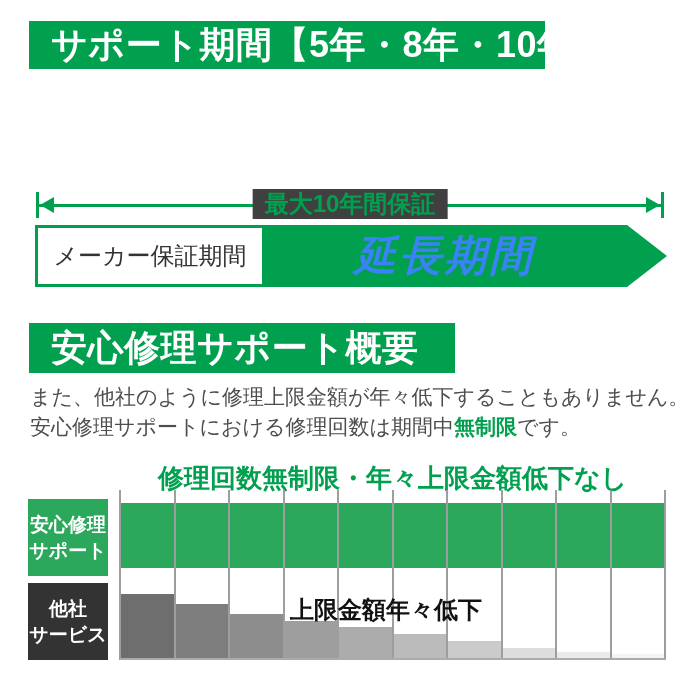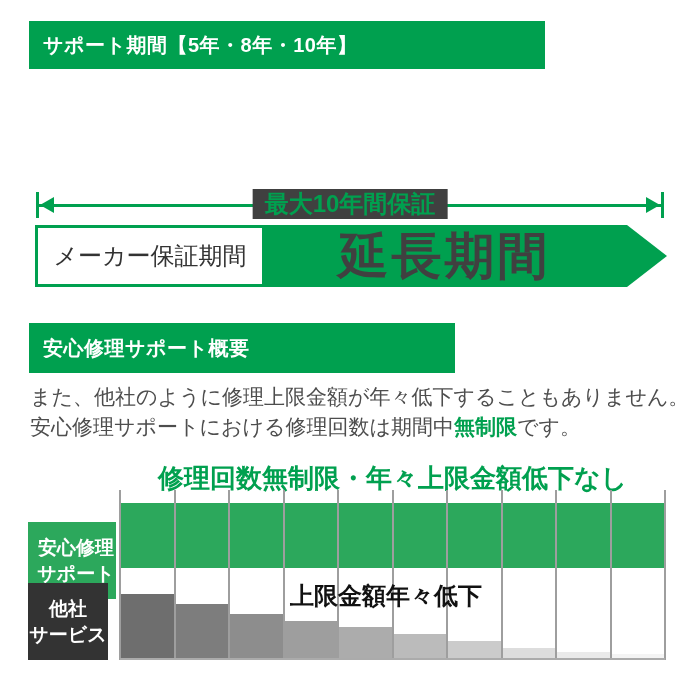--- a/index.html
+++ b/index.html
@@ -3,21 +3,21 @@
 <meta charset="utf-8">
 <style>
   html,body{margin:0;padding:0;background:#fff;}
   .page{
     position:relative;width:700px;height:700px;background:#ffffff;overflow:hidden;
     font-family:"Liberation Sans","DejaVu Sans",sans-serif;
   }
   
   .hdr{
     position:absolute;background:var(--green);color:#ffffff;font-weight:bold;
-    font-size:20px;display:flex;align-items:center;padding-left:14px;
+    font-size:36px;display:flex;align-items:center;padding-left:22px;
     box-sizing:border-box;white-space:nowrap;letter-spacing:0.5px;
   }
   .hdr1{left:29px;top:21px;width:516px;height:48px;}
   .hdr2{left:29px;top:323px;width:426px;height:50px;}
   
   .para{position:absolute;font-size:21px;line-height:30px;color:var(--text);white-space:nowrap;}
   .para1{left:30px;top:80px;}
   .para2{left:30px;top:382px;}
   .hl{color:var(--green);font-weight:bold;}
   
@@ -32,34 +32,34 @@
     position:absolute;left:50%;transform:translateX(-50%);top:-3px;height:30px;line-height:30px;
     background:#404040;padding:0 12px;color:var(--green);font-weight:bold;font-size:24px;white-space:nowrap;
   }
   
   .banner-rect{position:absolute;left:35px;top:225px;width:592px;height:62px;background:var(--green);}
   .banner-tip{position:absolute;left:627px;top:225px;width:0;height:0;
     border-top:31px solid transparent;border-bottom:31px solid transparent;border-left:40px solid var(--green);}
   .maker-box{position:absolute;left:38px;top:228px;width:224px;height:56px;background:#ffffff;
     display:flex;align-items:center;justify-content:center;font-size:24px;font-weight:normal;color:#333;white-space:nowrap;}
   .ext-label{position:absolute;left:262px;top:225px;width:365px;height:62px;display:flex;align-items:center;
-    justify-content:center;color:#404040;font-weight:bold;font-size:50px;letter-spacing:3px;white-space:nowrap;}
+    justify-content:center;color:#3b82f6;font-weight:bold;font-size:42px;letter-spacing:3px;white-space:nowrap;font-style:italic;}
   
   .chart-title{position:absolute;left:120px;top:461px;width:545px;text-align:center;color:var(--green);
     font-weight:bold;font-size:26px;white-space:nowrap;}
   .plot{position:absolute;left:120px;top:490px;width:545px;height:170px;}
   .green-bar{position:absolute;left:0;top:13px;width:545px;height:65px;background:var(--chart-green);z-index:1;}
   .gbar{position:absolute;z-index:1;}
   .gridline{position:absolute;top:0;width:2px;height:170px;background:var(--grid);z-index:3;}
   .baseline{position:absolute;left:0;top:168px;width:545px;height:2px;background:#ababab;z-index:4;}
-  .annotation{position:absolute;left:126px;top:90px;width:280px;text-align:center;font-size:24px;
+  .annotation{position:absolute;left:126px;top:104px;width:280px;text-align:center;font-size:24px;
     font-weight:bold;color:#111;z-index:5;white-space:nowrap;}
   .row-label{position:absolute;left:28px;width:80px;height:77px;color:#fff;font-weight:bold;font-size:19px;
     line-height:26px;display:flex;flex-direction:column;align-items:center;justify-content:center;text-align:center;}
-  .green-label{top:522px;background:var(--chart-green);padding-left:8px;}
+  .green-label{top:499px;background:var(--chart-green);}
   .dark-label{top:583px;background:var(--dark);}
 </style>
 </head>
 <body>
 
 <div class="page">
 
   <div class="hdr hdr1">サポート期間【5年・8年・10年】</div>
 
   <div class="span-arrow">

